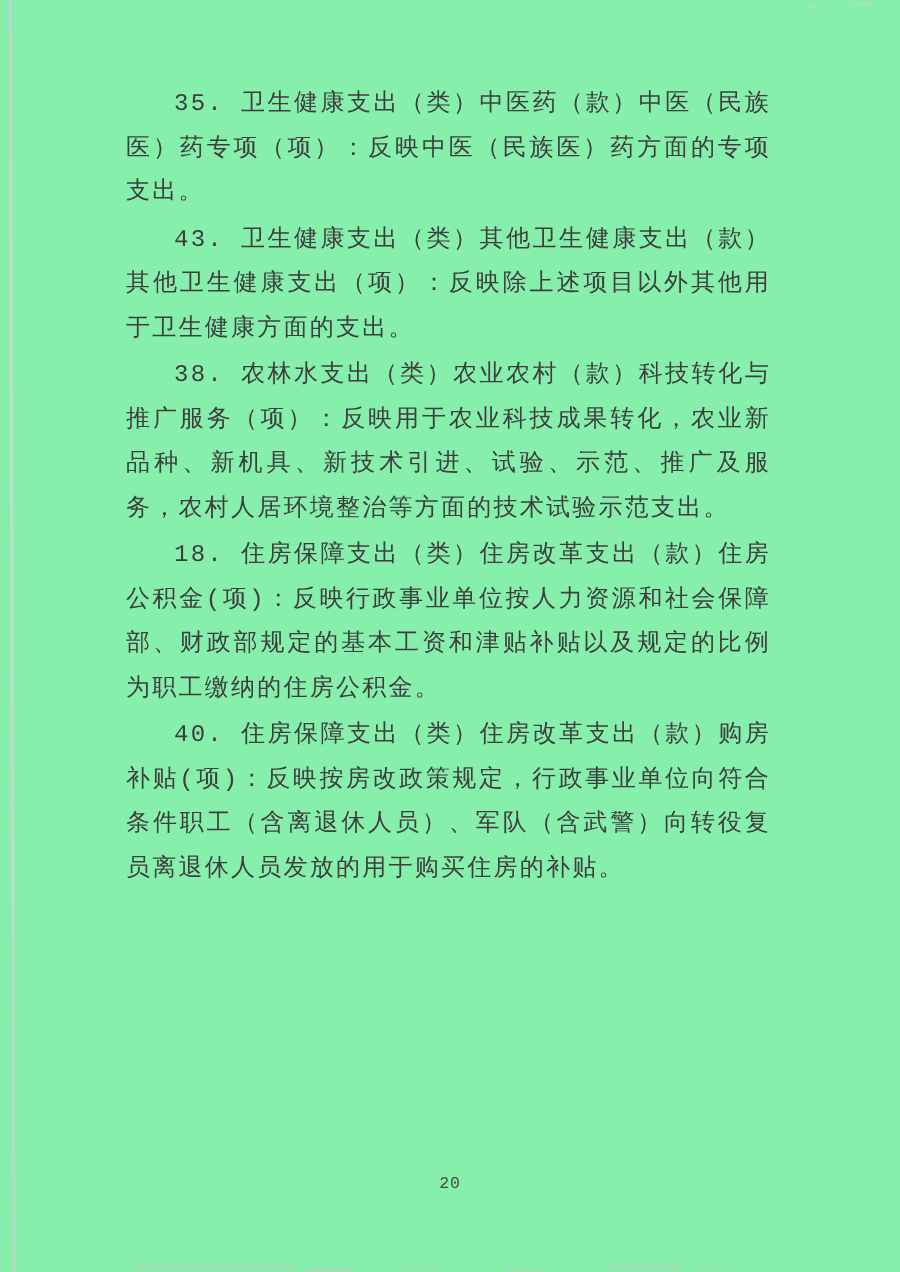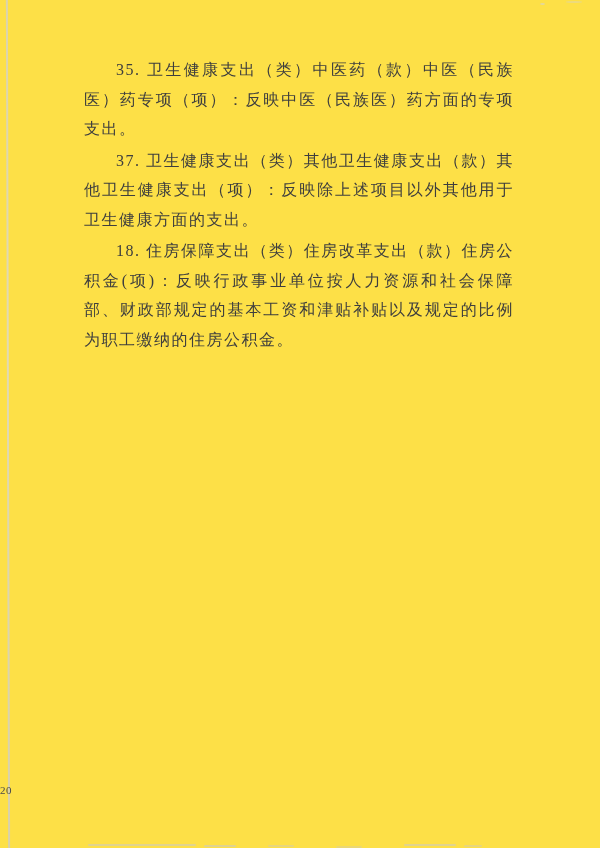--- a/index.html
+++ b/index.html
@@ -4,23 +4,23 @@
 <style>
   html, body {
     margin: 0;
     padding: 0;
     background: #ffffff;
   }
   .page {
     position: relative;
     width: 600px;
     height: 848px;
-    background: #fde047;
+    background: #86efac;
     overflow: hidden;
-    font-family: Liberation Serif, serif;
+    font-family: Liberation Mono, monospace;
   }
   
   .scan-edge {
     position: absolute;
     left: 7px;
     top: 0;
     width: 2px;
     height: 848px;
     background: linear-gradient(to bottom, #cfcfcf 0%, #d8d8d8 40%, #cccccc 100%);
     opacity: 0.75;
@@ -41,21 +41,21 @@
     text-justify: inter-ideograph;
     text-indent: 2em;
     letter-spacing: 1.5px;
     font-weight: 400;
   }
   .page-number {
     position: absolute;
     left: 0;
     top: 784px;
     width: 600px;
-    text-align: left;
+    text-align: center;
     font-size: 11px;
     color: #4a4a4a;
     letter-spacing: 0.5px;
   }
   
   .bleed-mark {
     position: absolute;
     height: 2px;
     background: #c9c9c9;
     opacity: 0.55;
@@ -78,22 +78,24 @@
   .sp2 { left: 566px; top: 1px; width: 16px; height: 1.5px; opacity: 0.4; }
 </style>
 </head>
 <body>
 
 <div class="page">
   <div class="scan-edge"></div>
 
   <div class="content">
       <p class="para">35. 卫生健康支出（类）中医药（款）中医（民族医）药专项（项）：反映中医（民族医）药方面的专项支出。</p>
-      <p class="para">37. 卫生健康支出（类）其他卫生健康支出（款）其他卫生健康支出（项）：反映除上述项目以外其他用于卫生健康方面的支出。</p>
+      <p class="para">43. 卫生健康支出（类）其他卫生健康支出（款）其他卫生健康支出（项）：反映除上述项目以外其他用于卫生健康方面的支出。</p>
+      <p class="para">38. 农林水支出（类）农业农村（款）科技转化与推广服务（项）：反映用于农业科技成果转化，农业新品种、新机具、新技术引进、试验、示范、推广及服务，农村人居环境整治等方面的技术试验示范支出。</p>
       <p class="para">18. 住房保障支出（类）住房改革支出（款）住房公积金(项)：反映行政事业单位按人力资源和社会保障部、财政部规定的基本工资和津贴补贴以及规定的比例为职工缴纳的住房公积金。</p>
+      <p class="para">40. 住房保障支出（类）住房改革支出（款）购房补贴(项)：反映按房改政策规定，行政事业单位向符合条件职工（含离退休人员）、军队（含武警）向转役复员离退休人员发放的用于购买住房的补贴。</p>
     </div>
 
   <div class="page-number">20</div>
 
   <div class="bleed-mark bm1"></div>
   <div class="bleed-mark bm2"></div>
   <div class="bleed-mark bm3"></div>
   <div class="bleed-mark bm4"></div>
   <div class="bleed-mark bm5"></div>
   <div class="bleed-mark bm6"></div>

